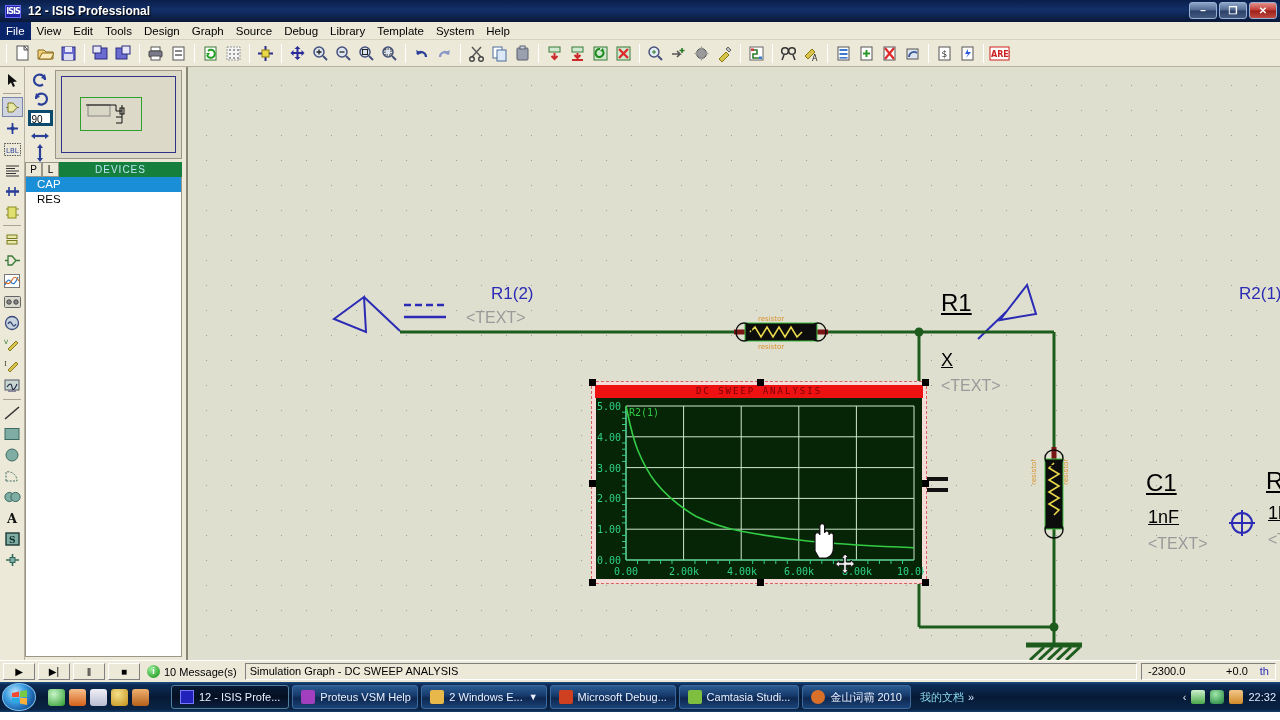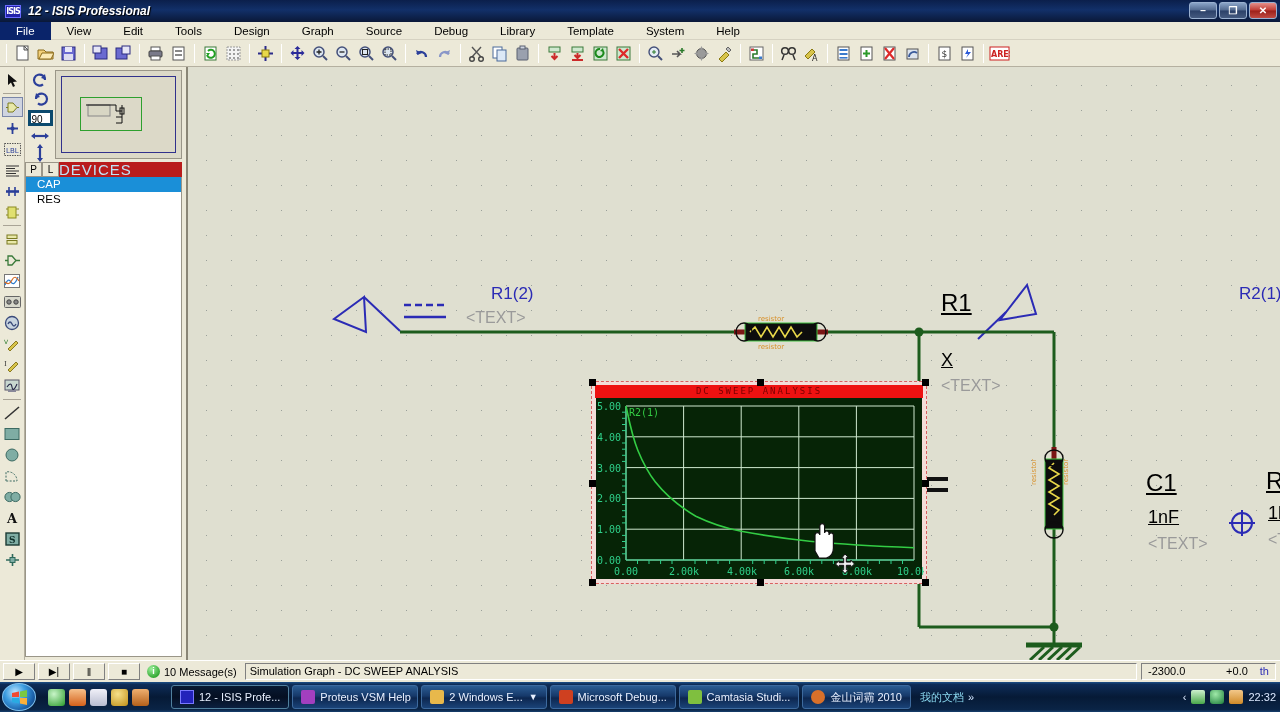--- a/index.html
+++ b/index.html
@@ -7,32 +7,32 @@
               font-family:"Liberation Sans", sans-serif; }
 
   
   #titlebar { height:22px; width:100%;
     background:linear-gradient(to bottom,#0b1f4b 0%,#123069 45%,#0a1838 100%);
     display:flex; align-items:center; position:relative; }
   #titlebar .tlogo { width:16px; height:13px; margin-left:5px; background:#2222aa;
     border:1px solid #6a6aff; color:#fff; font-size:8px; line-height:12px;
     text-align:center; font-weight:bold; letter-spacing:-1px; font-family:"DejaVu Sans",sans-serif;}
   #titlebar .ttext { color:#fff; font-size:12px; font-weight:bold; margin-left:7px;
-    text-shadow:1px 1px 1px #000;font-style:italic; }
+    text-shadow:1px 1px 1px #000; }
   #winbtns { position:absolute; right:3px; top:2px; display:flex; gap:2px; }
   #winbtns div { width:28px; height:17px; border:1px solid #9ab0d0; border-radius:3px;
     font-size:10px; color:#fff; text-align:center; line-height:15px; font-weight:bold;
     background:linear-gradient(to bottom,#7f98bd,#3c5party 50%,#2b4168); }
   #winbtns .b1,#winbtns .b2 { background:linear-gradient(to bottom,#8aa4c8 0%,#51688e 48%,#2c4169 52%,#44597f 100%); }
   #winbtns .b3 { background:linear-gradient(to bottom,#e58f8a 0%,#c03b33 48%,#9c2019 52%,#c04a42 100%); }
 
   
   #menubar { height:18px; background:#ece9d8; display:flex; align-items:center;
     border-bottom:1px solid #d6d2c2; }
-  #menubar .mi { font-size:11.5px; color:#000; padding:2px 16px; line-height:14px; cursor:default; }
+  #menubar .mi { font-size:11.5px; color:#000; padding:2px 6px; line-height:14px; cursor:default; }
   #menubar .mi.active { background:#0a246a; color:#fff; }
 
   
   #toolbar { height:27px; background:#ece9d8; display:flex; align-items:center;
     border-bottom:1px solid #b5b0a0; padding-left:2px; }
   .tbtn { width:21px; height:21px; margin:0 1px; position:relative;
     display:flex; align-items:center; justify-content:center; }
   .tbtn svg { display:block; }
   .tsep { width:1px; height:19px; background:#9a968a; margin:0 4px;
           border-right:1px solid #fff; }
@@ -58,22 +58,22 @@
     font-size:10px; text-align:left; padding-left:1px; line-height:14px; margin:1px 0 3px 0; }
   #preview { flex:1; background:#dcd9c8; border:1px solid #9a9688; margin:3px 4px 3px 0;
     position:relative; }
   #prevInner { position:absolute; left:5px; top:5px; right:5px; bottom:5px;
     border:1px solid #31318c; background:#dcd9c8; }
   #prevSheet { position:absolute; left:18px; top:20px; width:62px; height:34px;
     border:1px solid #2ea02e; }
   #devhdr { display:flex; height:15px; margin-right:4px; }
   #devhdr .pc { width:17px; background:#ece9d8; border:1px solid #9a9688;
      font-size:10px; text-align:center; line-height:13px; }
-  #devhdr .dc { flex:1; background:#b91c1c; color:#bfe4f7; font-size:15px;
-     text-align:left; line-height:15px; letter-spacing:1px; }
+  #devhdr .dc { flex:1; background:#15803d; color:#bfe4f7; font-size:10px;
+     text-align:center; line-height:15px; letter-spacing:1px; }
   #devlist { flex:1; background:#fff; border:1px solid #9a9688; border-top:none;
      margin-right:4px; margin-bottom:3px; }
   .devitem { font-size:11.5px; padding:0 11px; line-height:15px; color:#000; }
   .devitem.sel { background:#1a8fd8; color:#fff; }
 
   
   #canvaswrap { flex:1; position:relative; background:#dfdfd0;
      border-left:1px solid #8a8676; overflow:hidden; }
   #dots { position:absolute; inset:0;
      background-image:radial-gradient(#9aa09a 0.7px, transparent 0.8px);

